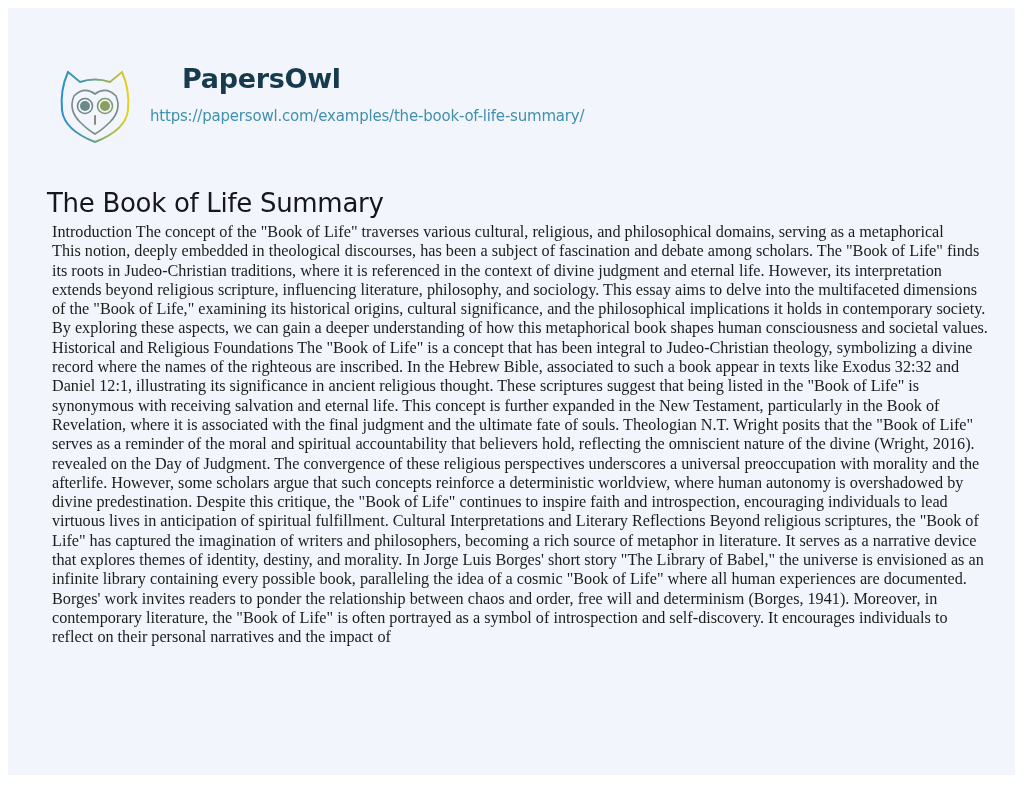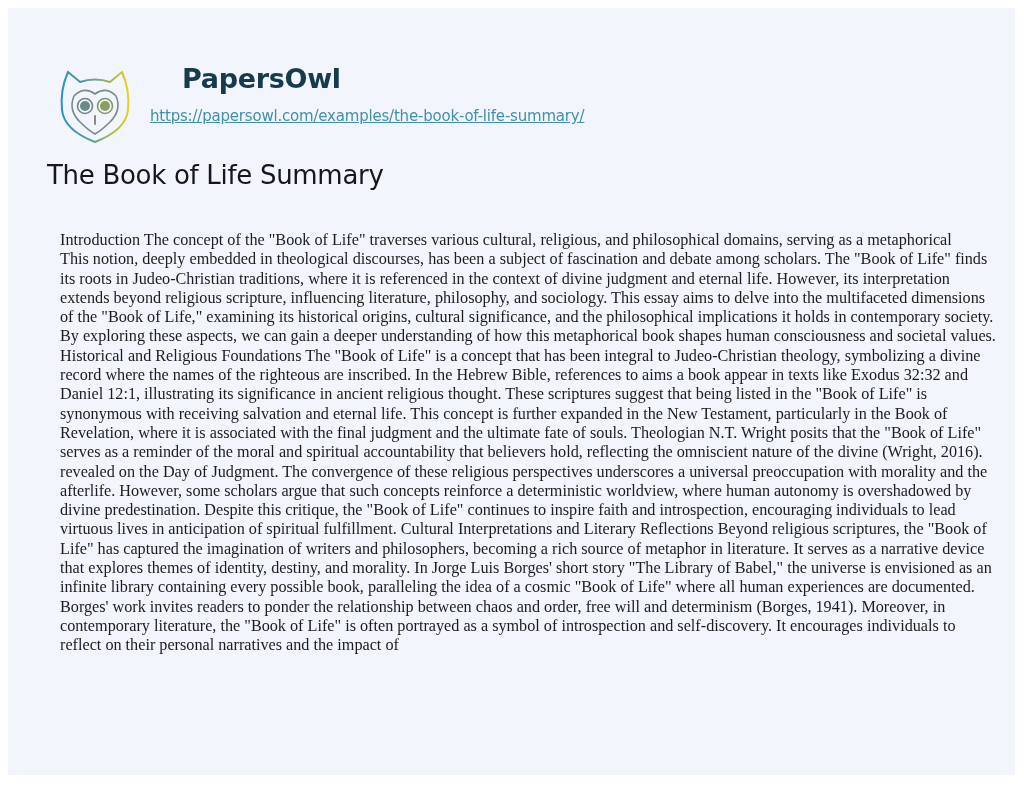--- a/index.html
+++ b/index.html
@@ -48,40 +48,39 @@
     }
     .brand-url {
       position: absolute;
       left: 100px;
       top: 47px;
       font-family: "DejaVu Sans", sans-serif;
       font-size: 15px;
       color: #3f8fae;
       white-space: nowrap;
       letter-spacing: -0.2px;
-      text-decoration: underline;
     }
     .page-title {
       position: absolute;
       left: 47px;
-      top: 160px;
+      top: 188px;
       margin: 0;
       font-family: "DejaVu Sans", sans-serif;
       font-weight: normal;
       font-size: 26px;
       color: #16161c;
       white-space: nowrap;
       letter-spacing: -0.3px;
     }
     .body-text {
       position: absolute;
       left: 48px;
       top: 219px;
       width: 940px;
-      margin: 12px;
+      margin: 4px;
       font-family: "Liberation Serif", serif;
       font-size: 16.2px;
       line-height: 19.3px;
       color: #1c1c1c;
     }
     .body-text .line {
       display: block;
       white-space: nowrap;
     }
   </style>
@@ -117,21 +116,21 @@
 <h1 class="page-title">The Book of Life Summary</h1>
 
 <div class="body-text">
   <span class="line">Introduction The concept of the "Book of Life" traverses various cultural, religious, and philosophical domains, serving as a metaphorical</span>
   <span class="line">This notion, deeply embedded in theological discourses, has been a subject of fascination and debate among scholars. The "Book of Life" finds</span>
   <span class="line">its roots in Judeo-Christian traditions, where it is referenced in the context of divine judgment and eternal life. However, its interpretation</span>
   <span class="line">extends beyond religious scripture, influencing literature, philosophy, and sociology. This essay aims to delve into the multifaceted dimensions</span>
   <span class="line">of the "Book of Life," examining its historical origins, cultural significance, and the philosophical implications it holds in contemporary society.</span>
   <span class="line">By exploring these aspects, we can gain a deeper understanding of how this metaphorical book shapes human consciousness and societal values.</span>
   <span class="line">Historical and Religious Foundations The "Book of Life" is a concept that has been integral to Judeo-Christian theology, symbolizing a divine</span>
-  <span class="line">record where the names of the righteous are inscribed. In the Hebrew Bible, references to aims a book appear in texts like Exodus 32:32 and</span>
+  <span class="line">record where the names of the righteous are inscribed. In the Hebrew Bible, associated to such a book appear in texts like Exodus 32:32 and</span>
   <span class="line">Daniel 12:1, illustrating its significance in ancient religious thought. These scriptures suggest that being listed in the "Book of Life" is</span>
   <span class="line">synonymous with receiving salvation and eternal life. This concept is further expanded in the New Testament, particularly in the Book of</span>
   <span class="line">Revelation, where it is associated with the final judgment and the ultimate fate of souls. Theologian N.T. Wright posits that the "Book of Life"</span>
   <span class="line">serves as a reminder of the moral and spiritual accountability that believers hold, reflecting the omniscient nature of the divine (Wright, 2016).</span>
   <span class="line">revealed on the Day of Judgment. The convergence of these religious perspectives underscores a universal preoccupation with morality and the</span>
   <span class="line">afterlife. However, some scholars argue that such concepts reinforce a deterministic worldview, where human autonomy is overshadowed by</span>
   <span class="line">divine predestination. Despite this critique, the "Book of Life" continues to inspire faith and introspection, encouraging individuals to lead</span>
   <span class="line">virtuous lives in anticipation of spiritual fulfillment. Cultural Interpretations and Literary Reflections Beyond religious scriptures, the "Book of</span>
   <span class="line">Life" has captured the imagination of writers and philosophers, becoming a rich source of metaphor in literature. It serves as a narrative device</span>
   <span class="line">that explores themes of identity, destiny, and morality. In Jorge Luis Borges' short story "The Library of Babel," the universe is envisioned as an</span>

